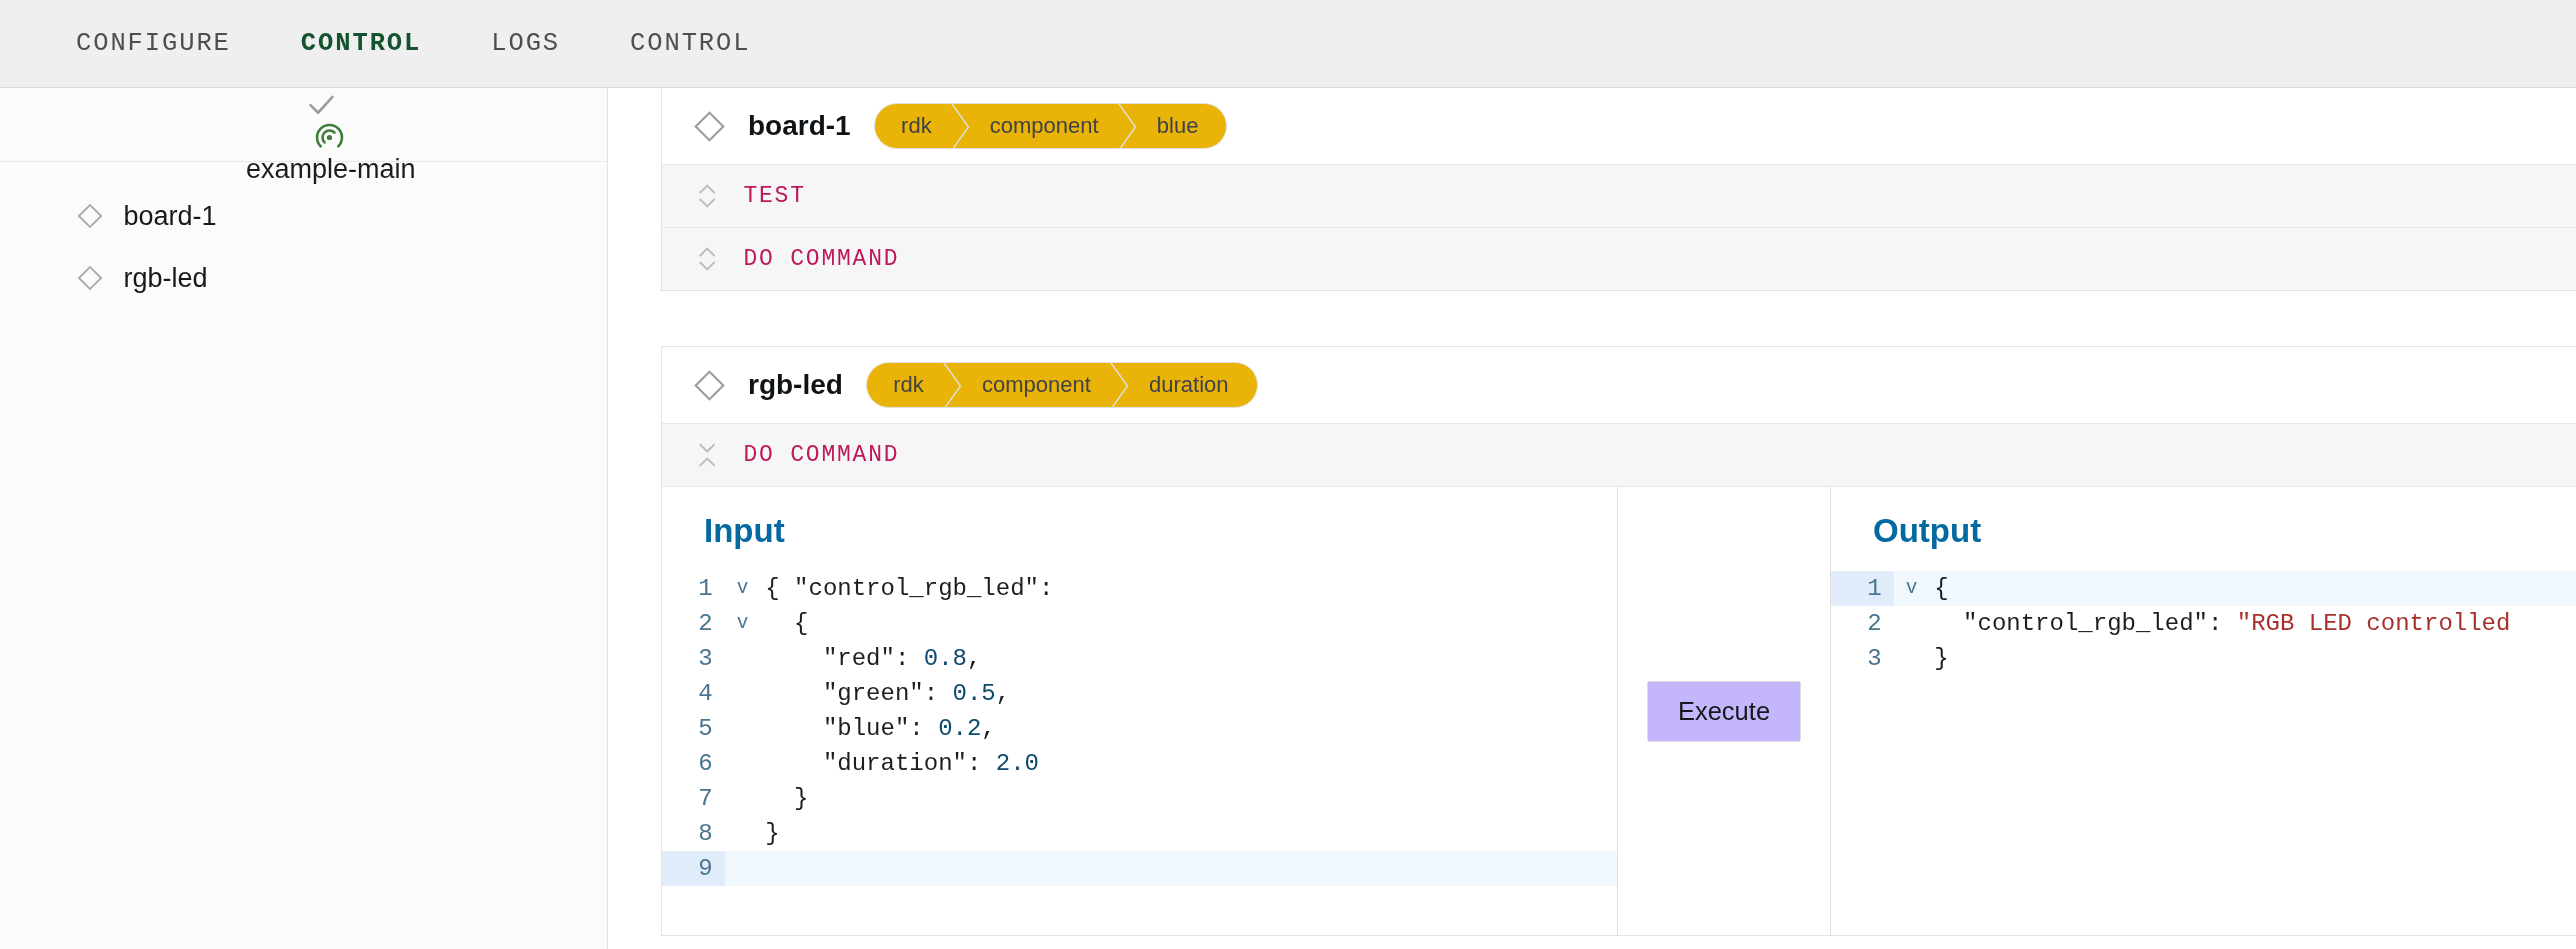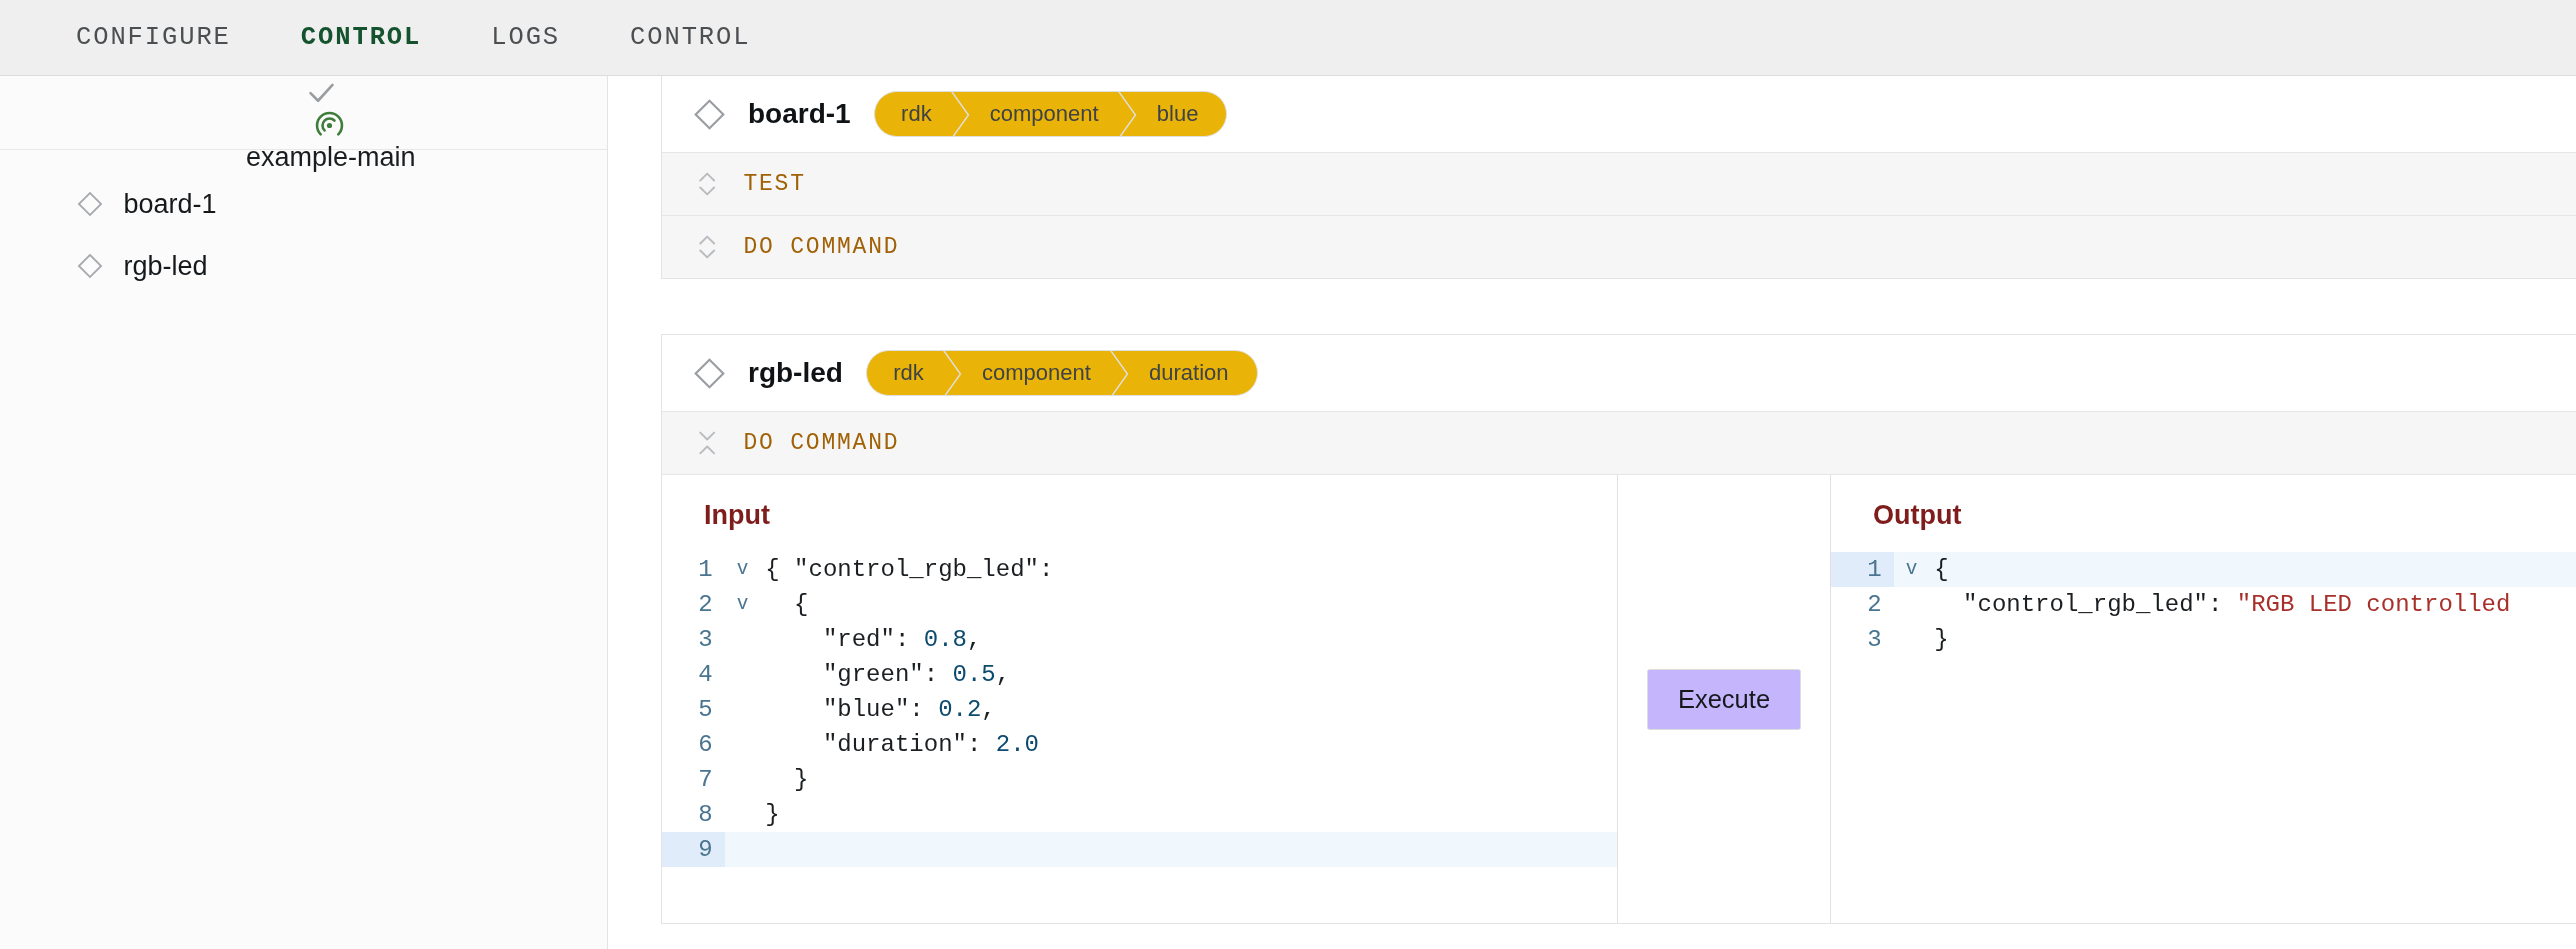--- a/index.html
+++ b/index.html
@@ -7,21 +7,21 @@
     width: 2576px;
     height: 950px;
     overflow: hidden;
     background: #ffffff;
     font-family: "Liberation Sans", sans-serif;
     -webkit-font-smoothing: antialiased;
   }
 
   
   .topbar {
-    height: 76px;
+    height: 88px;
     background: #efefef;
     border-bottom: 0.9px solid #dcdcdc;
     display: flex;
     align-items: center;
     padding-left: 41px;
     gap: 0;
   }
   .tab {
     font-family: "Liberation Mono", monospace;
     font-size: 25.5px;
@@ -146,41 +146,41 @@
     background: #f6f6f6;
     border-top: 0.9px solid #e6e6e6;
     padding-left: 32px;
     cursor: pointer;
   }
   .chev-icon { width: 26.4px; height: 30px; flex: 0 0 26.4px; display:block; }
   .subrow-label {
     font-family: "Liberation Mono", monospace;
     font-size: 23px;
     letter-spacing: 1.8px;
-    color: #a16207;
+    color: #be185d;
     margin-left: 23px;
     white-space: nowrap;
   }
 
   
   .docmd-body {
     display: flex;
     align-items: stretch;
     height: 449px;
     border-top: 0.9px solid #e6e6e6;
   }
   .pane-input  { width: 956px; flex: 0 0 956px; border-right: 0.9px solid #e0e0e0; }
   .pane-mid    { width: 213px;  flex: 0 0 213px;  border-right: 0.9px solid #e0e0e0;
                  display: flex; align-items: center; justify-content: center; }
   .pane-output { flex: 1 1 auto; overflow: hidden; }
 
   .pane-title {
-    font-size: 27px;
+    font-size: 33px;
     font-weight: bold;
-    color: #7f1d1d;
+    color: #0369a1;
     padding: 25px 0 21px 42px;
   }
 
   .editor {
     font-family: "Liberation Mono", monospace;
     font-size: 24px;
     line-height: 35px;
     color: #1b1f22;
     white-space: pre;
   }

